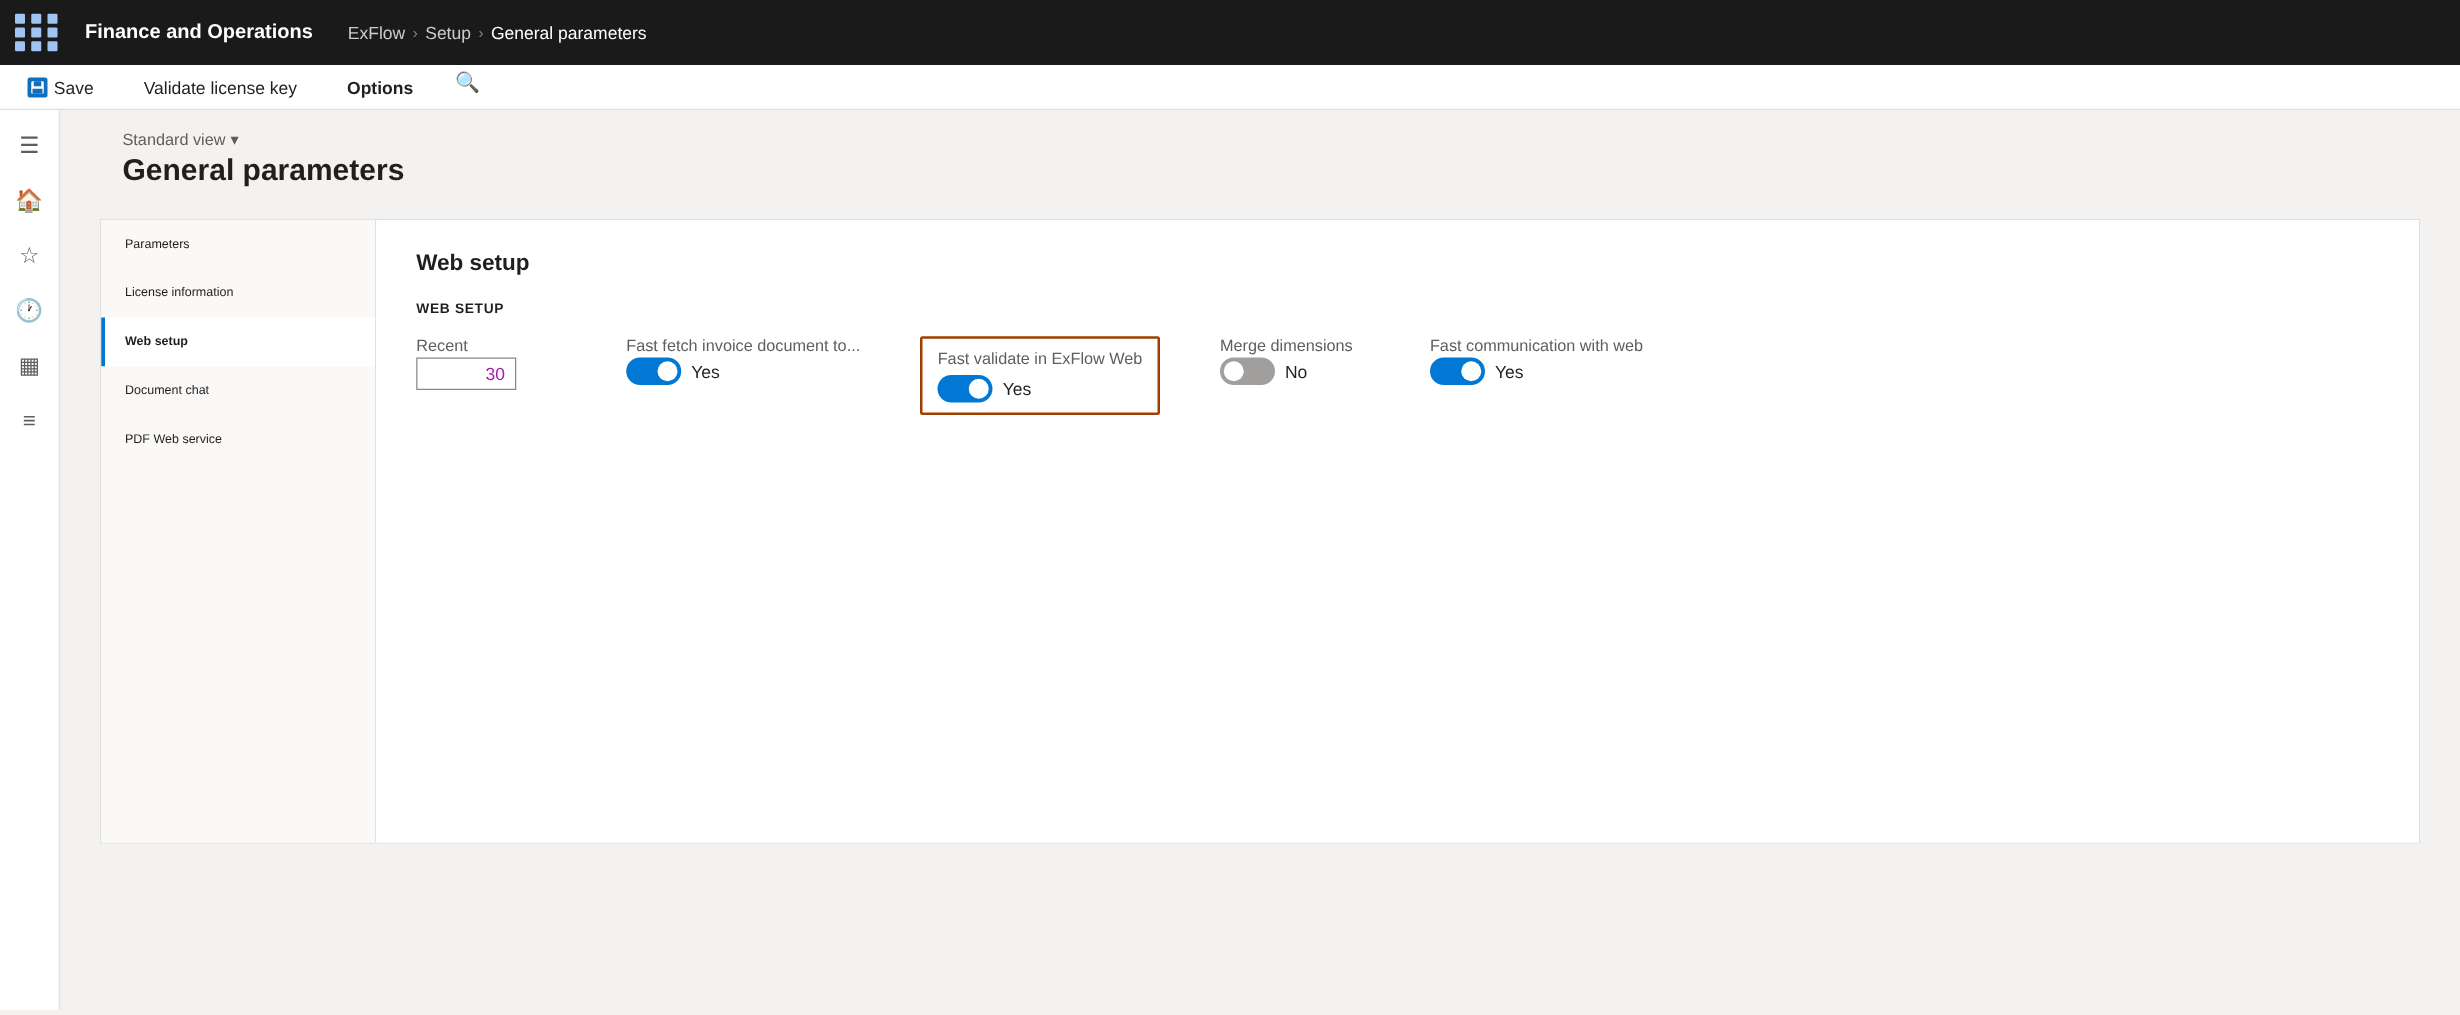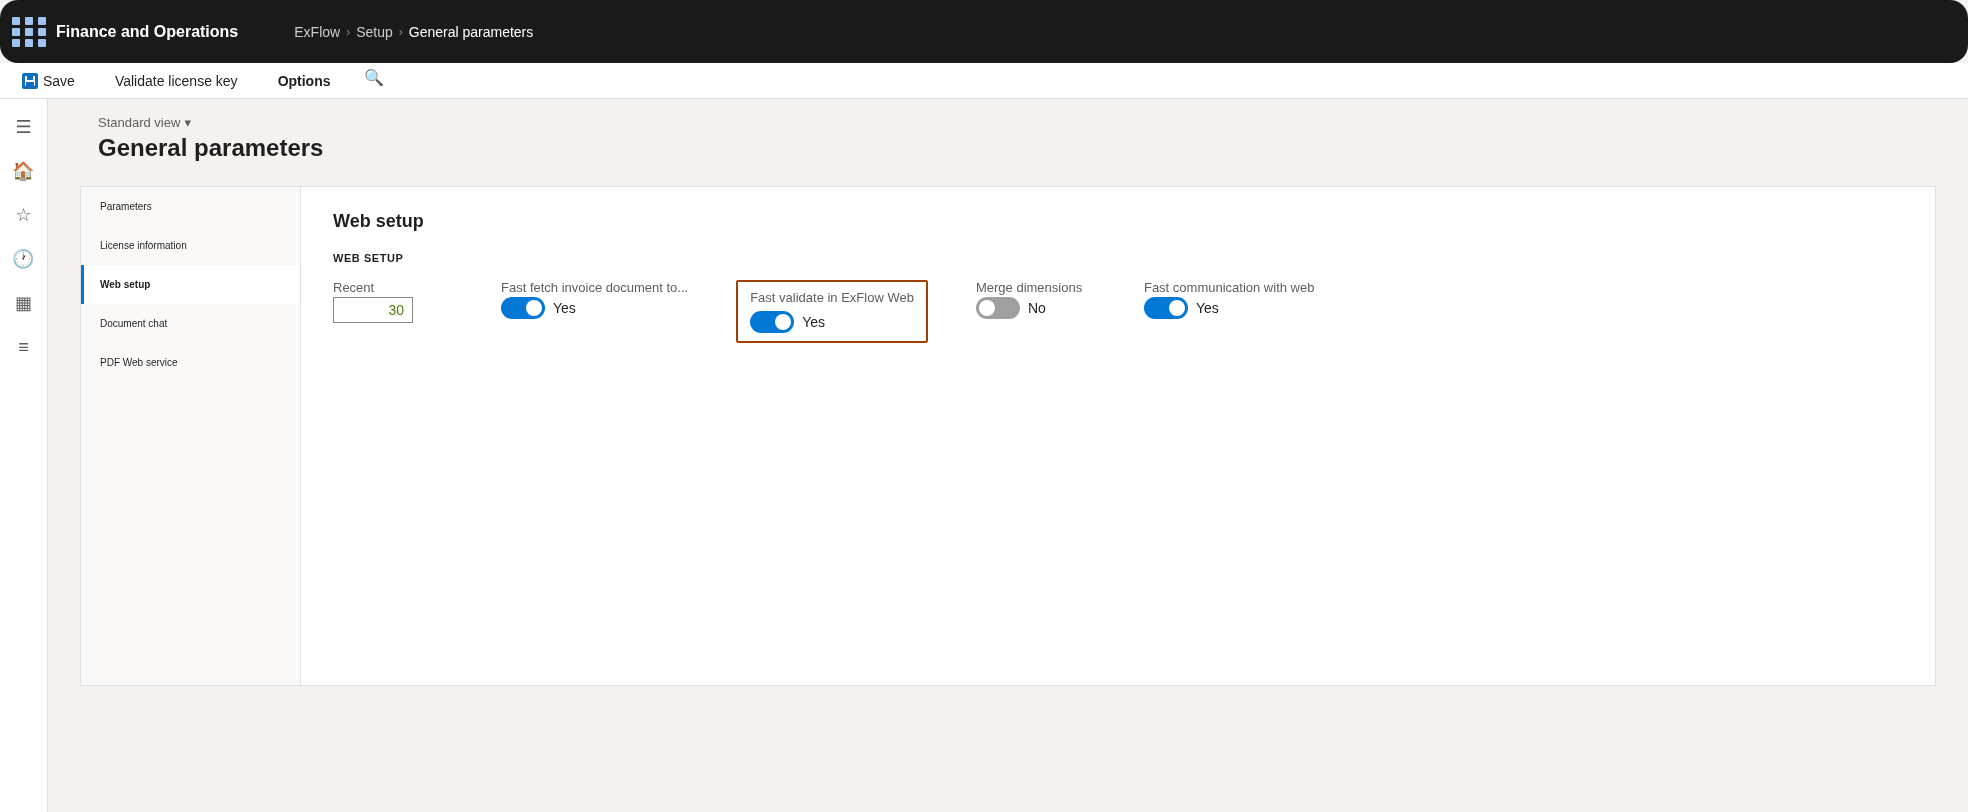--- a/index.html
+++ b/index.html
@@ -1,25 +1,25 @@
 <!DOCTYPE html>
 <html><head>
   <meta charset="utf-8">
   <style>
     * { box-sizing: border-box; margin: 0; padding: 0; }
     body { font-family: 'Segoe UI', Arial, sans-serif; font-size: 14px; background: #f3f2f1; }
 
     
     .top-bar {
       background: #1a1a1a;
-      height: 63px;
+      height: 52px;
       display: flex;
       align-items: center;
       padding: 0 12px;
-      border-radius: 18px;
+      gap: 12px;
     }
     .top-bar-grid {
       display: grid;
       grid-template-columns: repeat(3,10px);
       gap: 3px;
       margin-right: 8px;
     }
     .top-bar-grid span {
       width: 8px; height: 8px;
       background: #a0c4f1;
@@ -31,21 +31,20 @@
       font-size: 16px;
       font-weight: 600;
       margin-right: 16px;
     }
     .breadcrumb {
       display: flex;
       align-items: center;
       gap: 6px;
       color: #ccc;
       font-size: 14px;
-      margin-left: 40px;
     }
     .breadcrumb .sep { color: #888; font-size: 12px; }
     .breadcrumb .current { color: #fff; }
 
     
     .toolbar {
       background: #fff;
       border-bottom: 1px solid #e0e0e0;
       height: 36px;
       display: flex;
@@ -197,21 +196,21 @@
     .field-label {
       font-size: 13px;
       color: #605e5c;
     }
     .field-input {
       border: 1px solid #8a8886;
       padding: 4px 8px;
       width: 80px;
       text-align: right;
       font-size: 14px;
-      color: #4d7c0f;
+      color: #a21caf;
     }
     .toggle-row {
       display: flex;
       align-items: center;
       gap: 8px;
     }
     .toggle {
       width: 44px;
       height: 22px;
       border-radius: 11px;

